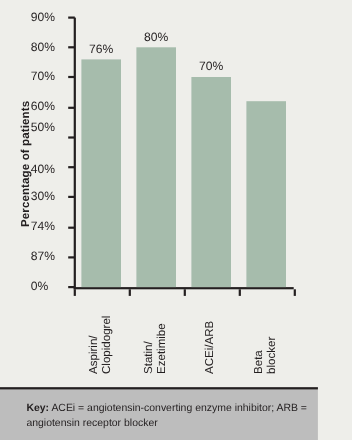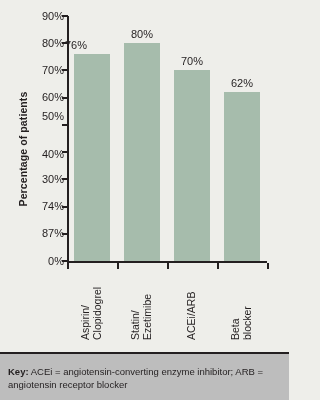--- a/index.html
+++ b/index.html
@@ -56,21 +56,20 @@
     position: absolute;
     left: 28px;
     top: 10px;
     width: 36px;
     height: 256px;
   }
   .y-tick-label {
     position: absolute;
     right: 0;
     width: 36px;
-    text-align: right;
     font-size: 11px;
     color: #231f20;
     line-height: 11px;
     margin-top: -5.5px;
     white-space: nowrap;
   }
 
   
   #y-axis-line {
     position: absolute;
@@ -148,21 +147,21 @@
     left: 0;
     top: 352px;
     width: 289px;
     height: 48px;
     background: #bdbdbd;
     border-top: 2px solid #231f20;
     box-sizing: border-box;
   }
   #key-text {
     position: absolute;
-    left: 8px;
+    left: 24px;
     top: 11px;
     width: 268px;
     font-size: 9.5px;
     line-height: 13px;
     color: #231f20;
   }
   #key-label {
     font-weight: bold;
   }
 </style>
@@ -186,27 +185,26 @@
         <div class="y-tick-label" style="top: 60.4444px;">70%</div>
         <div class="y-tick-label" style="top: 33.2222px;">80%</div>
         <div class="y-tick-label" style="top: 6px;">90%</div>
       </div>
 
     <div id="y-axis-line"></div>
     <div id="x-axis-line"></div>
 
     <div id="bars-layer">
         <div class="bar" style="left: 74px; width: 36px; height: 206.889px; bottom: 39px; background: rgb(166, 188, 172);"></div>
-        <div class="bar-value" style="left: 51px; width: 50px; top: 39.1111px;">76%</div>
+        <div class="bar-value" style="left: 67px; width: 50px; top: 39.1111px;">76%</div>
         <div class="bar" style="left: 124px; width: 36px; height: 217.778px; bottom: 39px; background: rgb(166, 188, 172);"></div>
         <div class="bar-value" style="left: 117px; width: 50px; top: 28.2222px;">80%</div>
         <div class="bar" style="left: 174px; width: 36px; height: 190.556px; bottom: 39px; background: rgb(166, 188, 172);"></div>
         <div class="bar-value" style="left: 167px; width: 50px; top: 55.4444px;">70%</div>
         <div class="bar" style="left: 224px; width: 36px; height: 168.778px; bottom: 39px; background: rgb(166, 188, 172);"></div>
-        <div class="bar-value" style="left: 217px; width: 50px; top: 77.2222px;">62%</div>
       </div>
 
   <div class="y-tick-mark" style="top: 261px;"></div>
       <div class="y-tick-mark" style="top: 233.778px;"></div>
       <div class="y-tick-mark" style="top: 206.556px;"></div>
       <div class="y-tick-mark" style="top: 179.333px;"></div>
       <div class="y-tick-mark" style="top: 152.111px;"></div>
       <div class="y-tick-mark" style="top: 124.889px;"></div>
       <div class="y-tick-mark" style="top: 97.6667px;"></div>
       <div class="y-tick-mark" style="top: 70.4444px;"></div>

